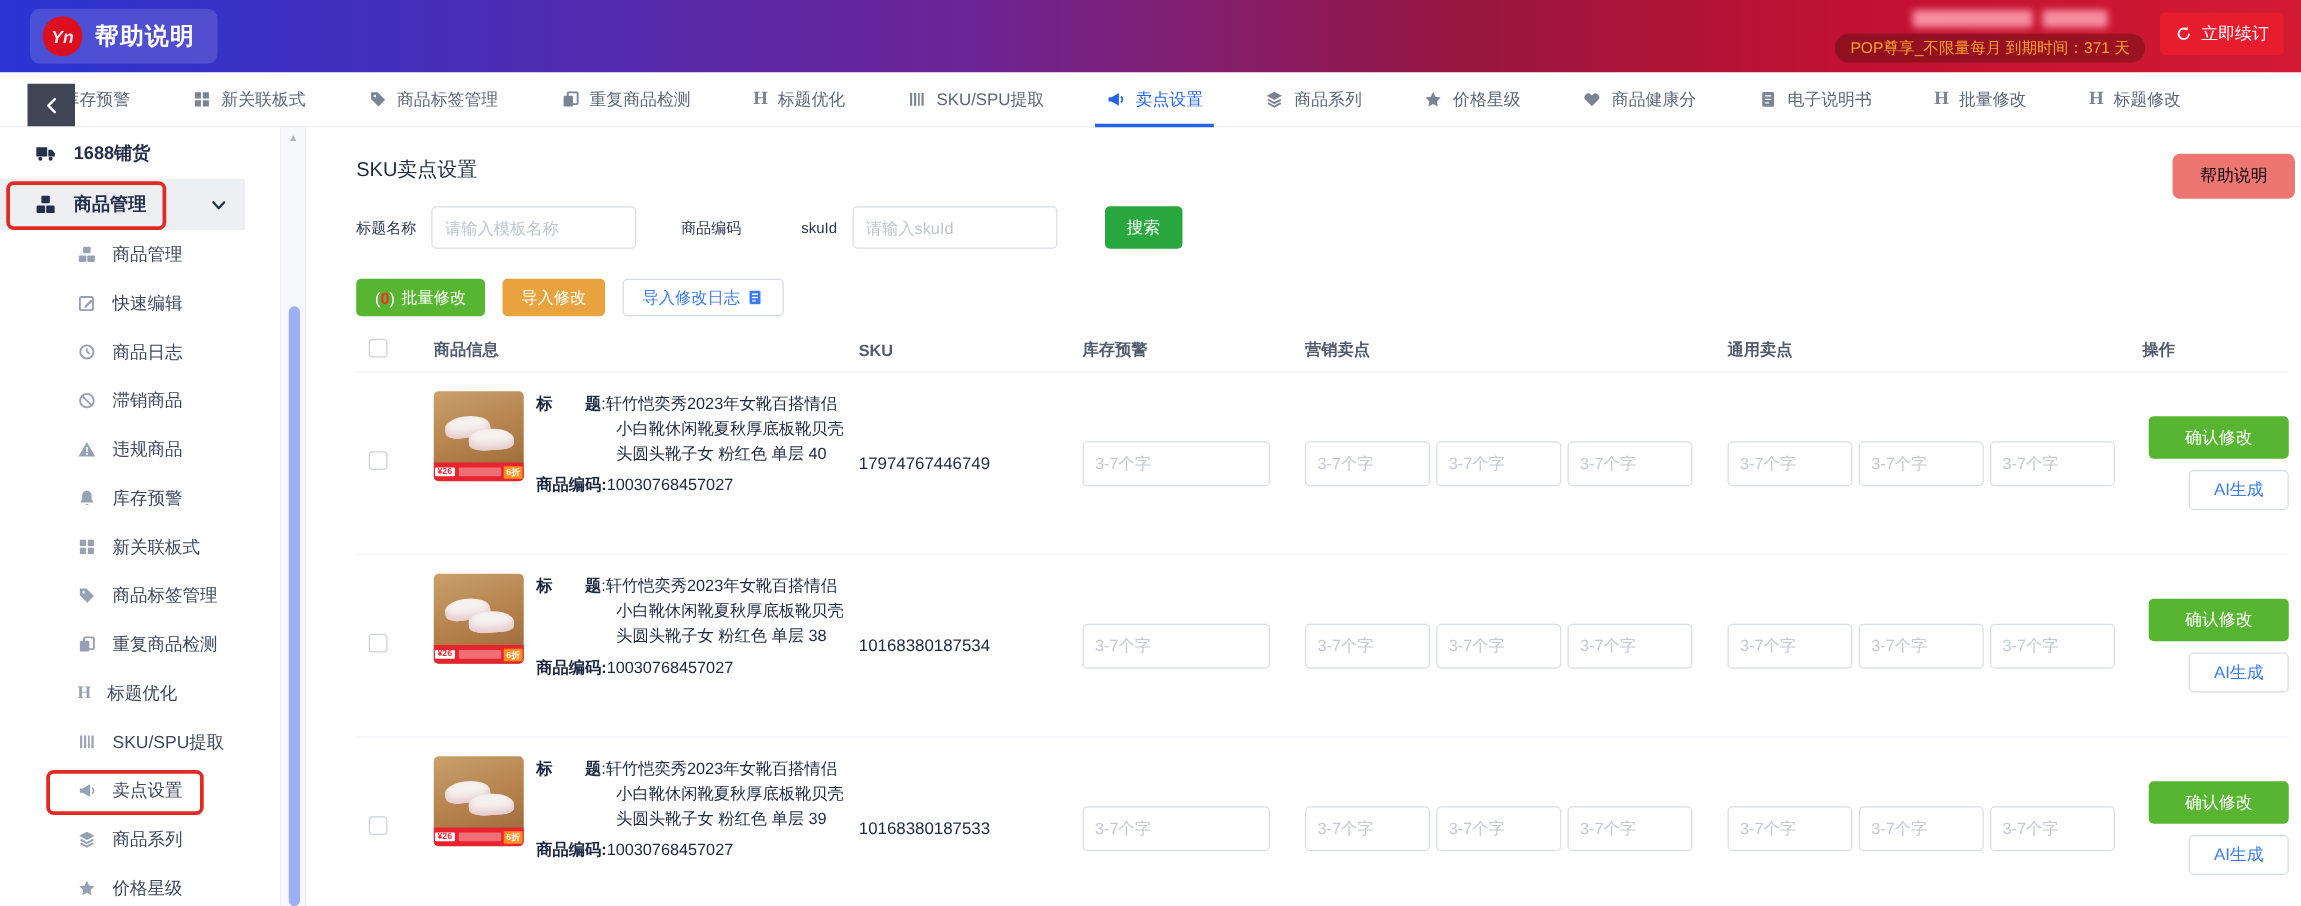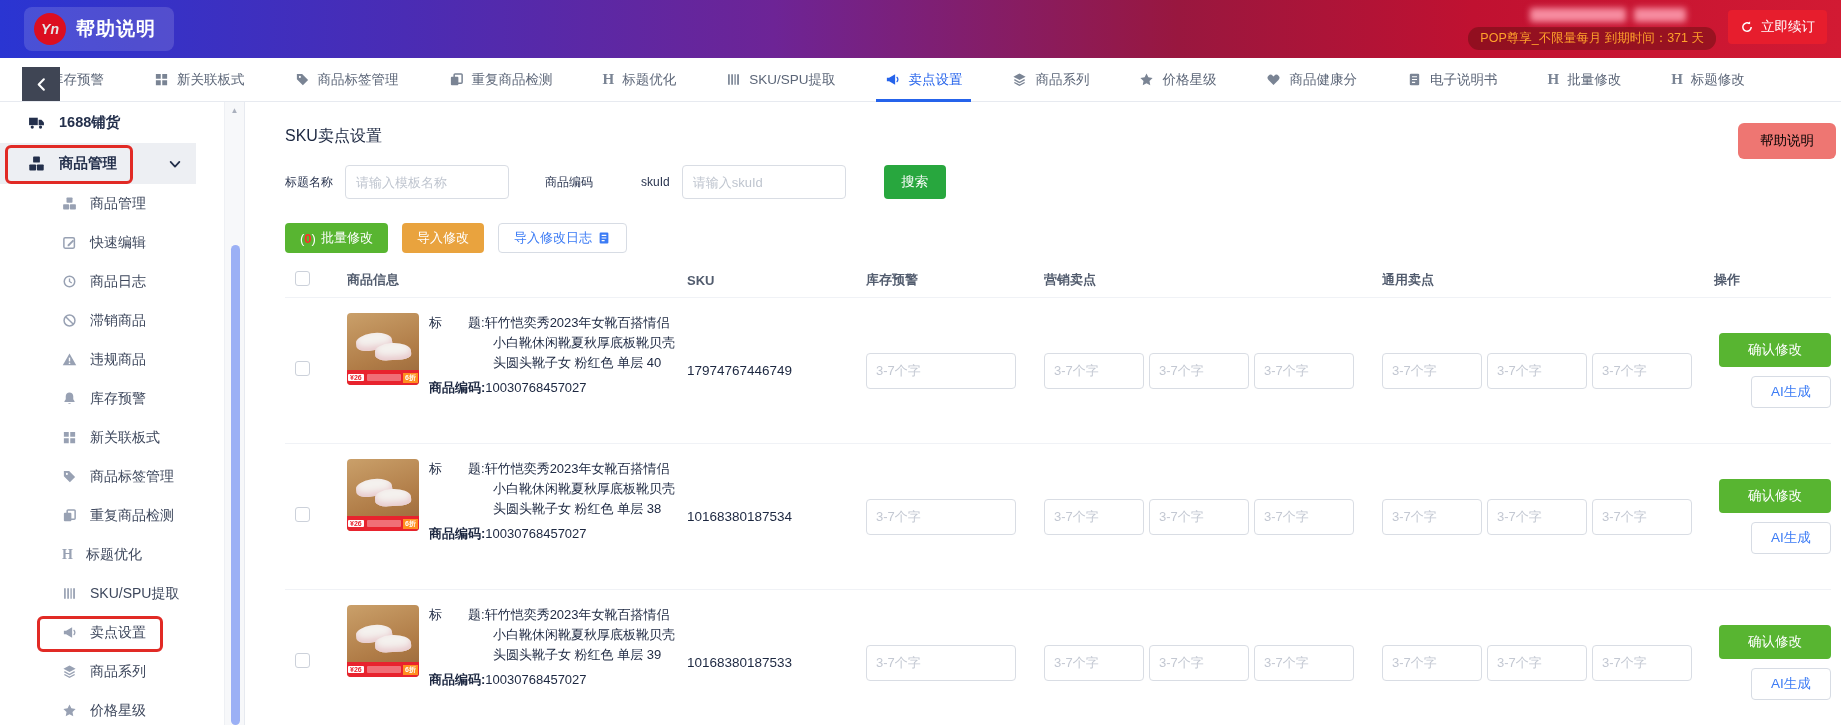--- a/index.html
+++ b/index.html
@@ -87,21 +87,21 @@
           background:linear-gradient(160deg,#caa06a 0%,#b07c47 60%,#96663a 100%); }
   .shoe { position:absolute; background:#f4f1ee; box-shadow:inset 0 -4px 6px #e8c9cc; }
   .shoe1 { left:9px; top:20px; width:36px; height:17px; border-radius:60% 70% 35% 45%; transform:rotate(-8deg); }
   .shoe2 { left:28px; top:30px; width:36px; height:17px; border-radius:60% 70% 35% 45%; transform:rotate(-4deg); }
   .pbanner { position:absolute; left:0; right:0; bottom:0; height:15px; background:#e8232e; display:flex; align-items:center; font-size:7px; color:#fff; overflow:hidden; }
   .pprice { background:#fff; color:#e8232e; font-weight:bold; padding:0 2px; margin:1px; border-radius:1px; font-size:7px; }
   .pmid { flex:1; height:7px; margin:0 2px; background:rgba(255,255,255,.35); border-radius:1px; }
   .pdisc { background:#ff8f1f; color:#fff; font-weight:bold; padding:0 2px; margin-right:1px; font-size:7px; }
   .pinfo { font-size:13px; line-height:1.55; color:#1c2740; width:248px; }
   .ptitle { padding-left:64px; text-indent:-64px; }
-  .jlabel { display:inline-block; width:52px; text-align:justify; text-align-last:justify; text-indent:0; }
+  .jlabel { display:inline-block; width:52px; text-align:justify; text-align-last:justify; text-indent:0;font-weight:bold; }
   .pcode { margin-top:5px; }
   .pcode b { font-weight:bold; }
   .sku-cell { font-size:13.5px; color:#1c2740; }
   .pin { height:36px; border:1px solid #d9dde4; border-radius:4px; font-size:13px; padding:0 9px; color:#1c2740; outline:none; background:#fff; }
   .pin::placeholder { color:#c3c8d2; }
   .pin.short { width:150px; }
   .pin.small { width:100px; }
   .incell { display:flex; gap:5px; }
   .act-cell { display:flex; flex-direction:column; gap:9px; align-items:flex-end; }
   .btn-confirm { width:112px; height:34px; background:#58b531; color:#fff; border:none; border-radius:4px; font-size:13.5px; cursor:pointer; }

